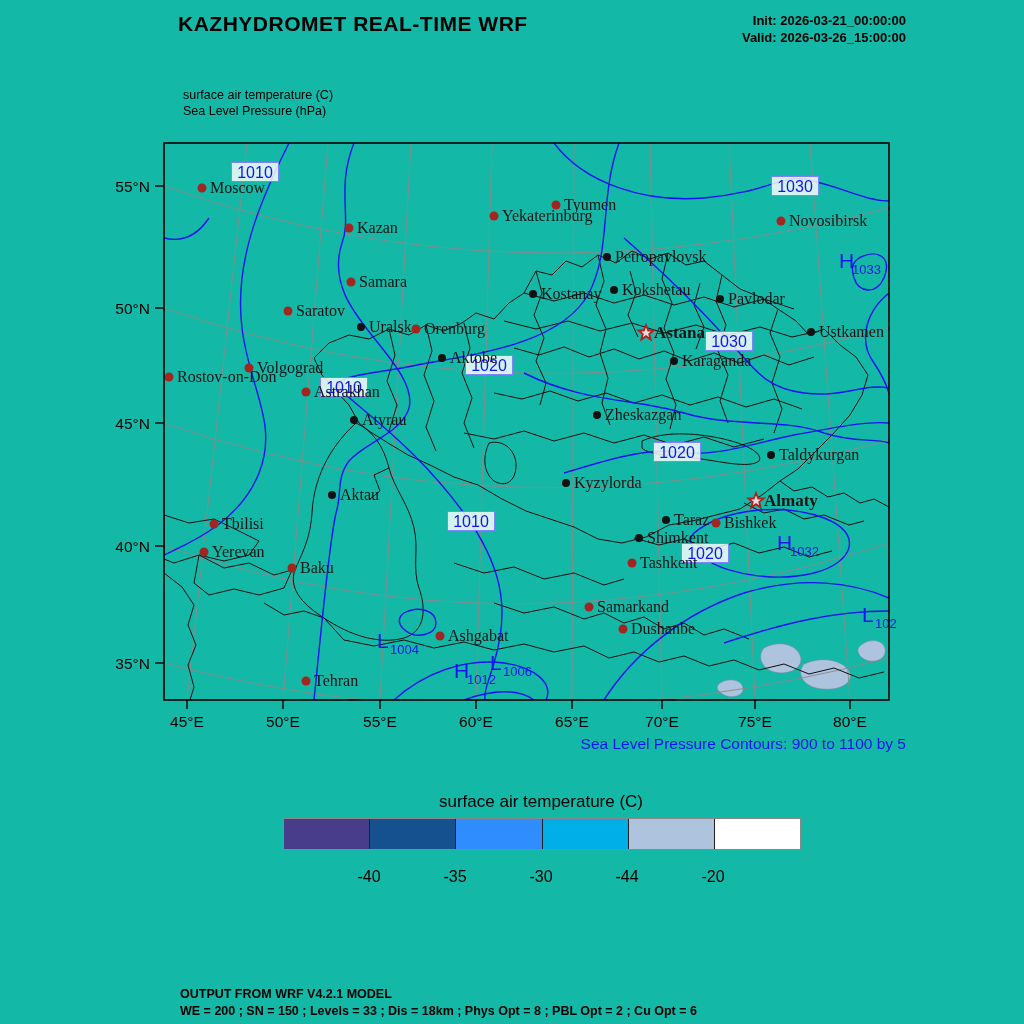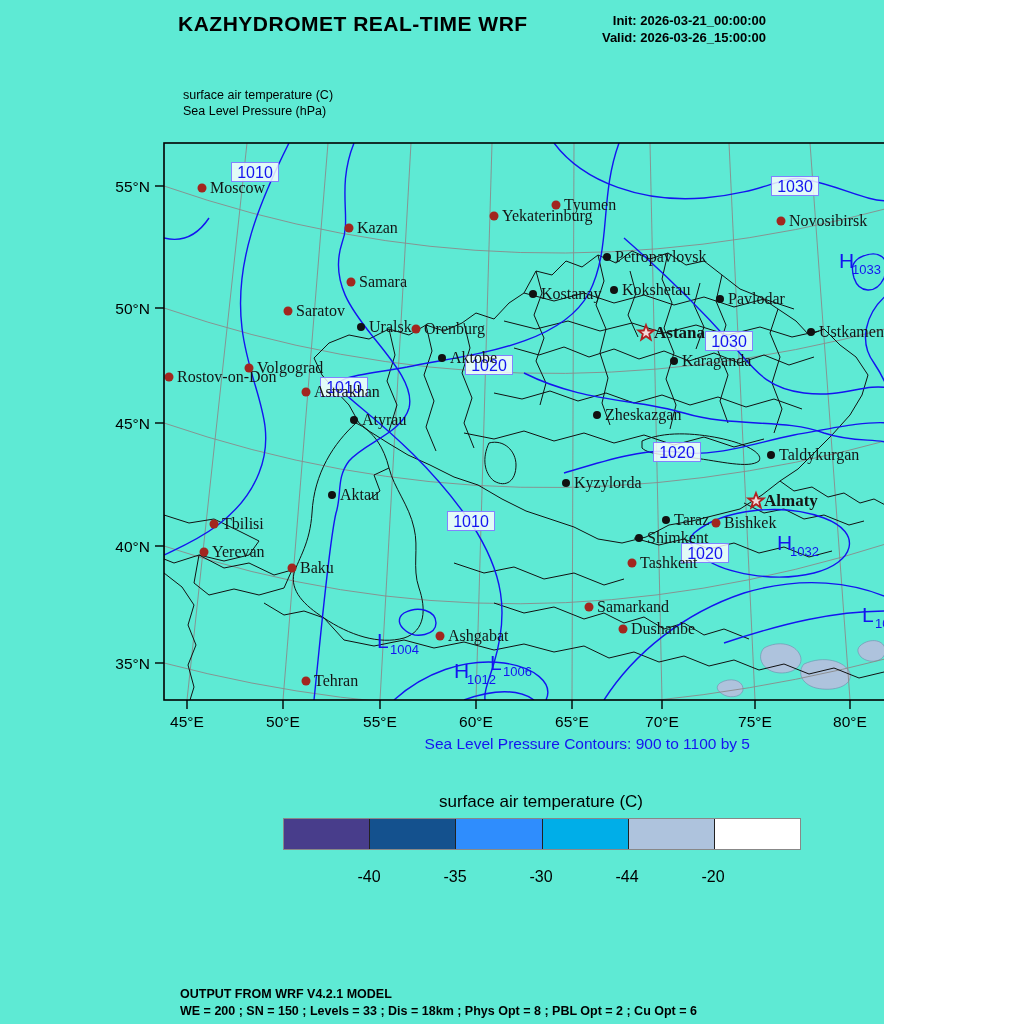--- a/index.html
+++ b/index.html
@@ -1,23 +1,23 @@
 <!DOCTYPE html>
 <html><head>
 <meta charset="utf-8">
 <style>
   html,body{margin:0;padding:0;background:#ffffff;}
-  #page{position:relative;width:884px;height:1024px;background:#5eead4;overflow:hidden;
+  #page{position:relative;width:1024px;height:1024px;background:#14b8a6;overflow:hidden;
         font-family:"Liberation Sans", sans-serif;color:#000;}
   #main-title{position:absolute;left:178px;top:12px;font-size:21px;font-weight:bold;letter-spacing:.5px;}
   #run-times{position:absolute;right:118px;top:12px;text-align:right;font-size:13px;font-weight:bold;line-height:17px;}
   #layer-labels{position:absolute;left:183px;top:87px;font-size:12.5px;line-height:16px;}
   #map-wrap{position:absolute;left:164px;top:143px;width:725px;height:557px;}
   #map-svg{position:absolute;left:0;top:0;overflow:visible;}
-  #slp-caption{position:absolute;top:735px;right:134px;font-size:15.5px;color:#1414f0;}
+  #slp-caption{position:absolute;top:735px;right:118px;font-size:15.5px;color:#1414f0;}
   #cbar-title{position:absolute;left:283px;top:792px;width:516px;text-align:center;font-size:17px;}
   #colorbar{position:absolute;left:283px;top:818px;width:516px;height:30px;display:flex;border:1px solid #888;box-sizing:content-box;}
   .cbar-seg{flex:1 1 0;border-right:1px solid #222;}
   .cbar-seg:last-child{border-right:none;}
   #cbar-ticks{position:absolute;left:0;top:860px;width:1024px;height:24px;margin-top:8px;}
   .cbar-tick{position:absolute;transform:translateX(-50%);font-size:16px;}
   #footer{position:absolute;left:180px;top:970px;font-size:12.5px;font-weight:bold;line-height:17px;margin-top:16px;}
   .map-city-label{font-family:"Liberation Serif", serif;}
 </style>
 </head>

